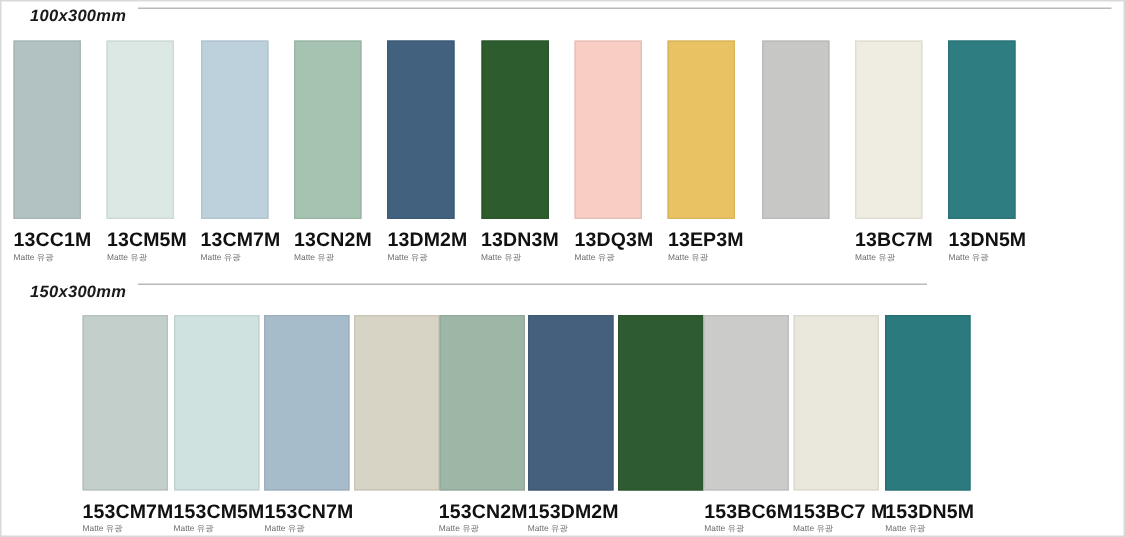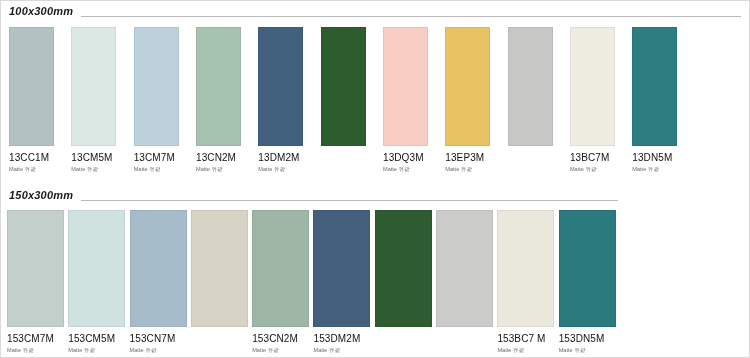--- a/index.html
+++ b/index.html
@@ -16,23 +16,23 @@
     position:relative;
     width:750px;height:358px;
     box-sizing:border-box;
     border:1px solid #d9d9d9;
     background:#fff;
   }
 
   
   .section-head{
     display:flex;
-    align-items:flex-end;
+    align-items:flex-start;
     gap:8px;
-    padding:0 8px 0 8px;
+    padding:0 8px 0 19px;
   }
   .section-title{
     font-size:11px;
     font-weight:700;
     font-style:italic;
     letter-spacing:.2px;
     color:#1a1a1a;
     white-space:nowrap;
   }
   .section-rule{
@@ -59,22 +59,22 @@
     box-sizing:border-box;
     border:1px solid rgba(0,0,0,0.06);
   }
 
   .label{
     padding-top:7px;
     line-height:1;
   }
   .code{
     display:block;
-    font-size:10px;
-    font-weight:400;
+    font-size:13px;
+    font-weight:700;
     letter-spacing:.1px;
     color:#111111;
     white-space:nowrap;
   }
   .finish{
     display:block;
     margin-top:4px;
     font-size:5.6px;
     font-weight:400;
     color:#6d6d6d;
@@ -103,20 +103,21 @@
 
   
   #section-150{
     position:absolute;
     left:0;top:188px;
     width:625px;
   }
   #row-150{
     padding:9px 6px 0 6px;
     gap:0;
+    margin-left:48px;
   }
   #row-150 .swatch{
     width:61.5px;
   }
   #row-150 .chip{
     height:117px;
     width:57px;
   }
 </style>
 </head>
@@ -160,20 +161,24 @@
         </div>
         <div class="swatch">
           <div class="chip" style="background: linear-gradient(rgb(65, 97, 127) 0%, rgb(65, 97, 127) 55%, rgb(65, 97, 127) 100%) rgb(65, 97, 127);"></div>
           <div class="label">
             <span class="code">13DM2M</span>
             <span class="finish">Matte 유광</span>
           </div>
         </div>
         <div class="swatch">
           <div class="chip" style="background: linear-gradient(rgb(45, 92, 46) 0%, rgb(45, 92, 46) 55%, rgb(45, 92, 46) 100%) rgb(45, 92, 46);"></div>
+          <div class="label">
+            <span class="code">13DN3M</span>
+            <span class="finish">Matte 유광</span>
+          </div>
         </div>
         <div class="swatch">
           <div class="chip" style="background: linear-gradient(rgb(247, 205, 196) 0%, rgb(247, 205, 196) 55%, rgb(247, 205, 196) 100%) rgb(247, 205, 196);"></div>
           <div class="label">
             <span class="code">13DQ3M</span>
             <span class="finish">Matte 유광</span>
           </div>
         </div>
         <div class="swatch">
           <div class="chip" style="background: linear-gradient(rgb(232, 194, 99) 0%, rgb(232, 194, 99) 55%, rgb(232, 194, 99) 100%) rgb(232, 194, 99);"></div>
@@ -244,20 +249,24 @@
           <div class="label">
             <span class="code">153DM2M</span>
             <span class="finish">Matte 유광</span>
           </div>
         </div>
         <div class="swatch">
           <div class="chip" style="background: linear-gradient(rgb(46, 92, 48) 0%, rgb(46, 92, 48) 55%, rgb(46, 92, 48) 100%) rgb(46, 92, 48);"></div>
         </div>
         <div class="swatch">
           <div class="chip" style="background: linear-gradient(rgb(203, 203, 201) 0%, rgb(203, 203, 201) 55%, rgb(203, 203, 201) 100%) rgb(203, 203, 201);"></div>
+          <div class="label">
+            <span class="code">153BC6M</span>
+            <span class="finish">Matte 유광</span>
+          </div>
         </div>
         <div class="swatch">
           <div class="chip" style="background: linear-gradient(rgb(234, 231, 220) 0%, rgb(234, 231, 220) 55%, rgb(234, 231, 220) 100%) rgb(234, 231, 220);"></div>
           <div class="label">
             <span class="code">153BC7 M</span>
             <span class="finish">Matte 유광</span>
           </div>
         </div>
         <div class="swatch">
           <div class="chip" style="background: linear-gradient(rgb(43, 122, 126) 0%, rgb(43, 122, 126) 55%, rgb(43, 122, 126) 100%) rgb(43, 122, 126);"></div>

